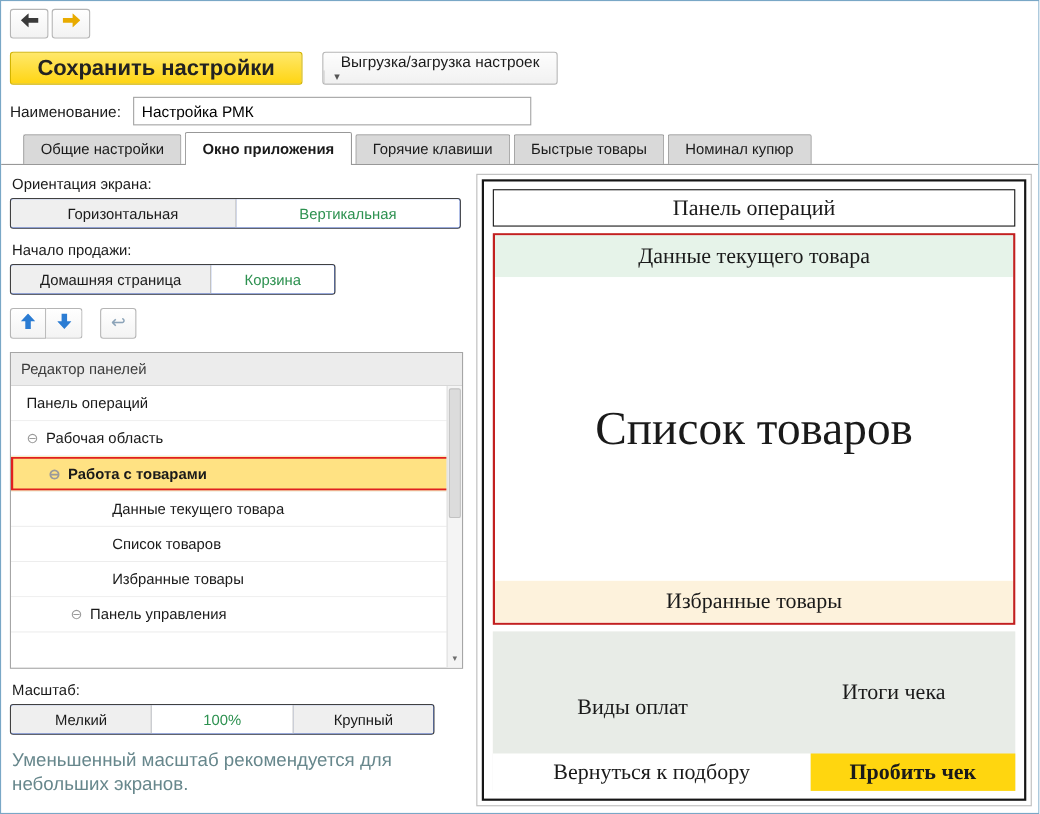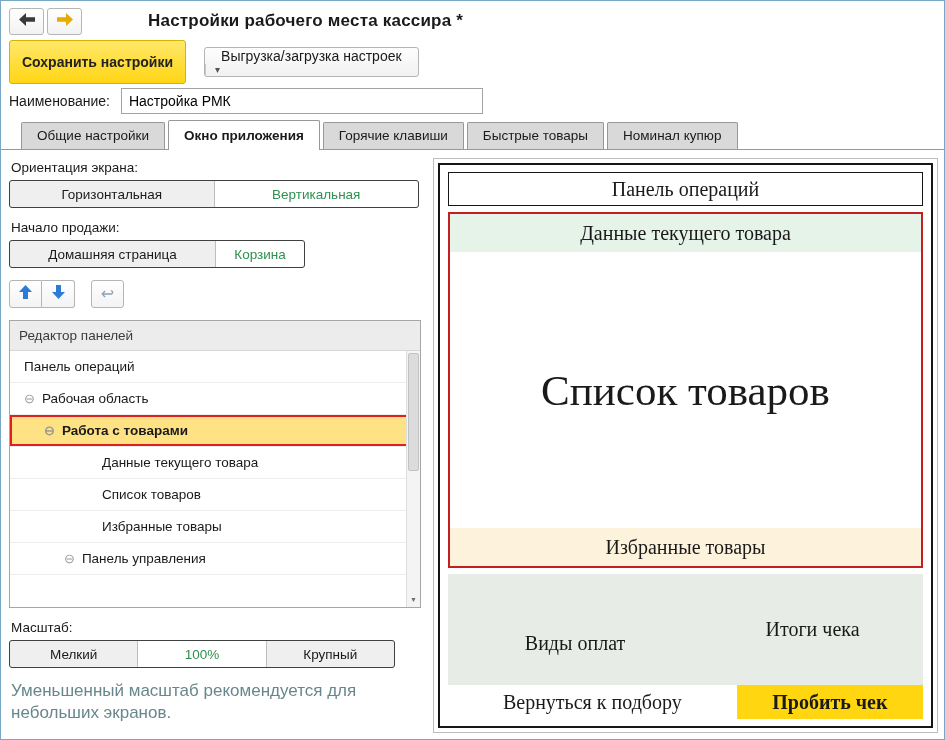--- a/index.html
+++ b/index.html
@@ -12,21 +12,21 @@
   
   .titlebar { height:40px; display:flex; align-items:center; padding:0 8px; flex:0 0 auto; }
   .nav-group { display:flex; gap:3px; }
   .nav-btn { width:35px; height:27px; border:1px solid #b5b5b5; border-radius:3px;
              background:linear-gradient(#ffffff,#f2f2f2); display:flex; align-items:center;
              justify-content:center; cursor:pointer; }
   .page-title { font-size:17px; font-weight:bold; margin-left:66px; letter-spacing:.2px; }
 
   
   .actions-row { height:42px; display:flex; align-items:center; padding:0 8px; gap:18px; flex:0 0 auto; }
-  .save-btn { height:44px; padding:0 12px; font-size:14px; font-weight:bold; color:#222;
+  .save-btn { height:30px; padding:0 24px; font-size:20px; font-weight:bold; color:#222;
               background:linear-gradient(#ffe86a,#ffd513); border:1px solid #d3b400;
               border-radius:3px; cursor:pointer; }
   .split-btn { height:30px; display:flex; align-items:stretch; border:1px solid #b5b5b5;
                border-radius:3px; background:linear-gradient(#fdfdfd,#f1f1f1); overflow:hidden;flex-direction:column; }
   .split-main { padding:0 16px; font-size:14px; display:flex; align-items:center; cursor:pointer; }
   .split-caret { width:24px; border-left:1px solid #c6c6c6; display:flex; align-items:center;
                  justify-content:center; font-size:10px; color:#555; cursor:pointer; }
 
   
   .name-row { height:36px; display:flex; align-items:center; padding:0 8px; gap:11px; flex:0 0 auto; }
@@ -47,21 +47,21 @@
   .left-col { width:412px; flex:0 0 auto; display:flex; flex-direction:column; }
   .sec-label { font-size:13.5px; margin:2px 0 5px 2px; }
 
   .segmented { display:flex; border:1px solid #404040; border-radius:3px; overflow:hidden;
                height:28px; background:#1d4ed8; }
   .seg { display:flex; align-items:center; justify-content:center; font-size:13.5px;
          background:#efefef; cursor:pointer; border-right:1px solid #bdbdbd; }
   .seg:last-child { border-right:none; }
   .seg.selected { background:#fff; color:#2d9150; }
   .seg-orient { width:410px; } .seg-orient .seg { flex:1; }
-  .seg-start  { width:296px; } .seg-start .seg-a { width:206px; } .seg-start .seg-b { flex:1;text-align:center; }
+  .seg-start  { width:296px; } .seg-start .seg-a { width:182px; } .seg-start .seg-b { flex:1;text-align:center; }
   .seg-scale  { width:386px; } .seg-scale .seg { flex:1; } .gap10{height:10px;flex:0 0 auto;} .gap12{height:12px;flex:0 0 auto;}
 
   
   .tree-toolbar { display:flex; gap:16px; align-items:center; }
   .btn-pair { display:flex; }
   .tool-btn { width:33px; height:28px; border:1px solid #b5b5b5; background:linear-gradient(#fff,#f3f3f3);
               display:flex; align-items:center; justify-content:center; cursor:pointer; }
   .tool-btn.first { border-radius:3px 0 0 3px; }
   .tool-btn.last  { border-radius:0 3px 3px 0; border-left:none; }
   .tool-btn.single{ border-radius:3px; }
@@ -129,21 +129,20 @@
         </span>
       </div>
       <div class="nav-btn">
         <span>
           <svg width="16" height="13" viewBox="0 0 16 13">
               <path d="M9 0 L16 6.5 L9 13 L9 8.7 H0 V4.3 H9 Z" fill="#e8ab00"></path>
             </svg>
         </span>
       </div>
     </div>
-    <div class="page-title">Настройки рабочего места кассира *</div>
   </div>
 
   <div class="actions-row">
     <button class="save-btn">Сохранить настройки</button>
     <div class="split-btn">
       <div class="split-main">Выгрузка/загрузка настроек</div>
       <div class="split-caret">
         <span>▾</span>
       </div>
     </div>

